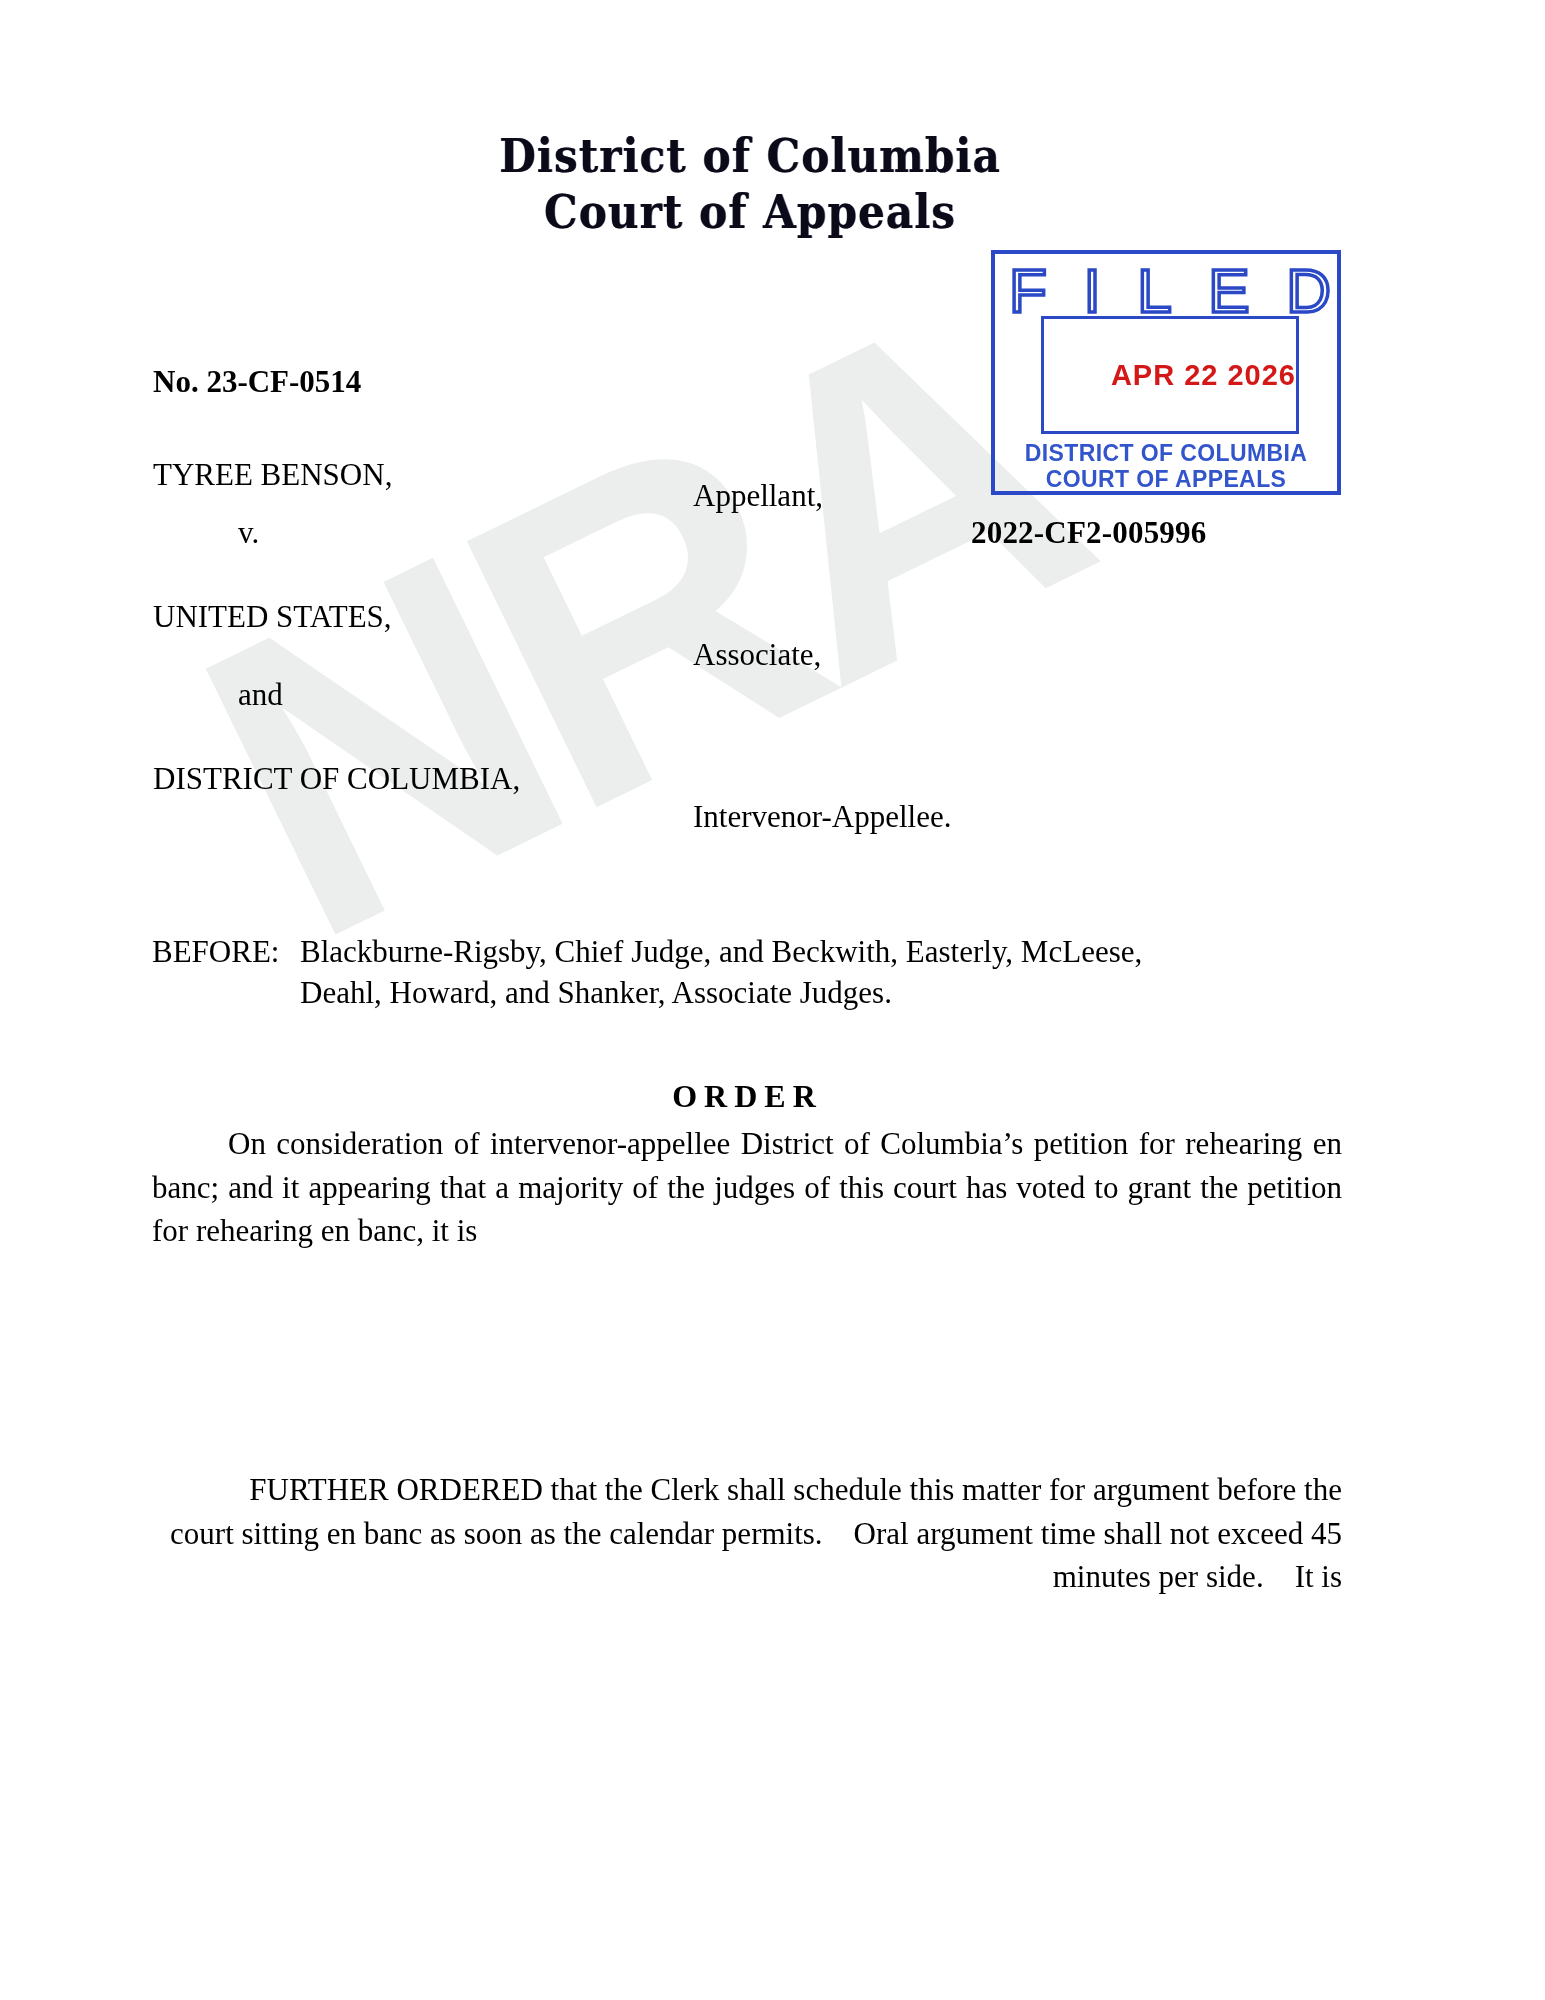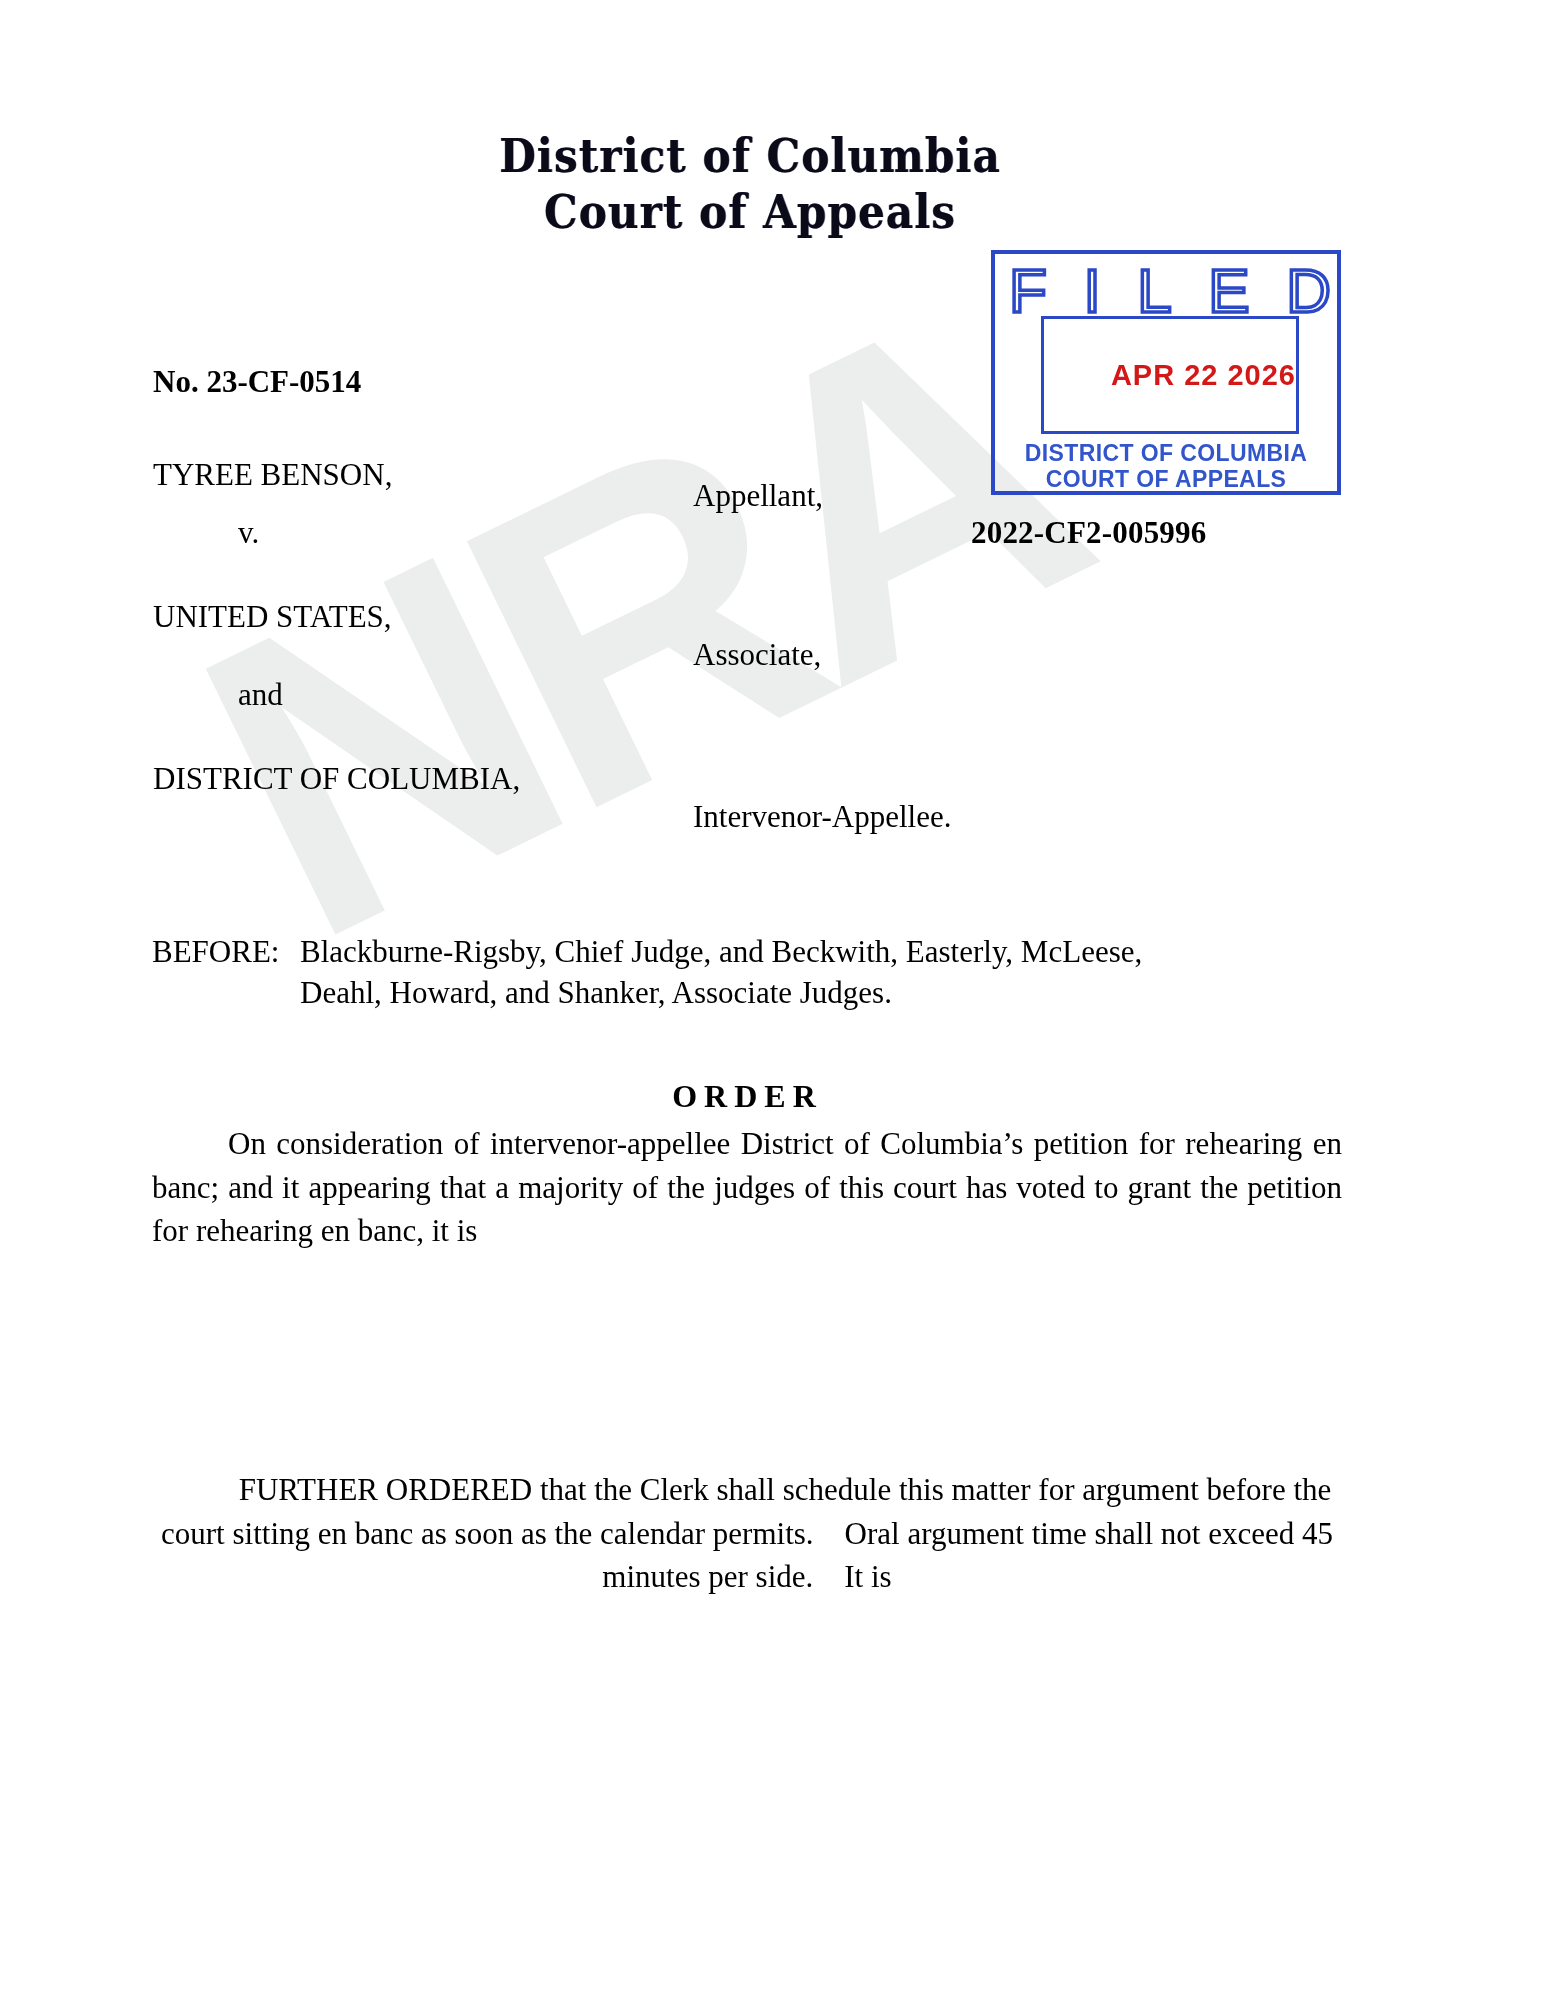--- a/index.html
+++ b/index.html
@@ -223,21 +223,21 @@
   .body-para {
     position: absolute;
     left: 152px;
     width: 1190px;
     font-size: 31px;
     line-height: 1.41;
     text-align: justify;
     text-indent: 76px;
     text-justify: inter-word;
   }
-  .body-para.last { text-align: center; }
+  .body-para.last { text-align: right; }
 </style>
 </head>
 <body>
 
 <div id="page">
 
   <div id="watermark">
     <div class="wm-text">NRA</div>
   </div>
 

